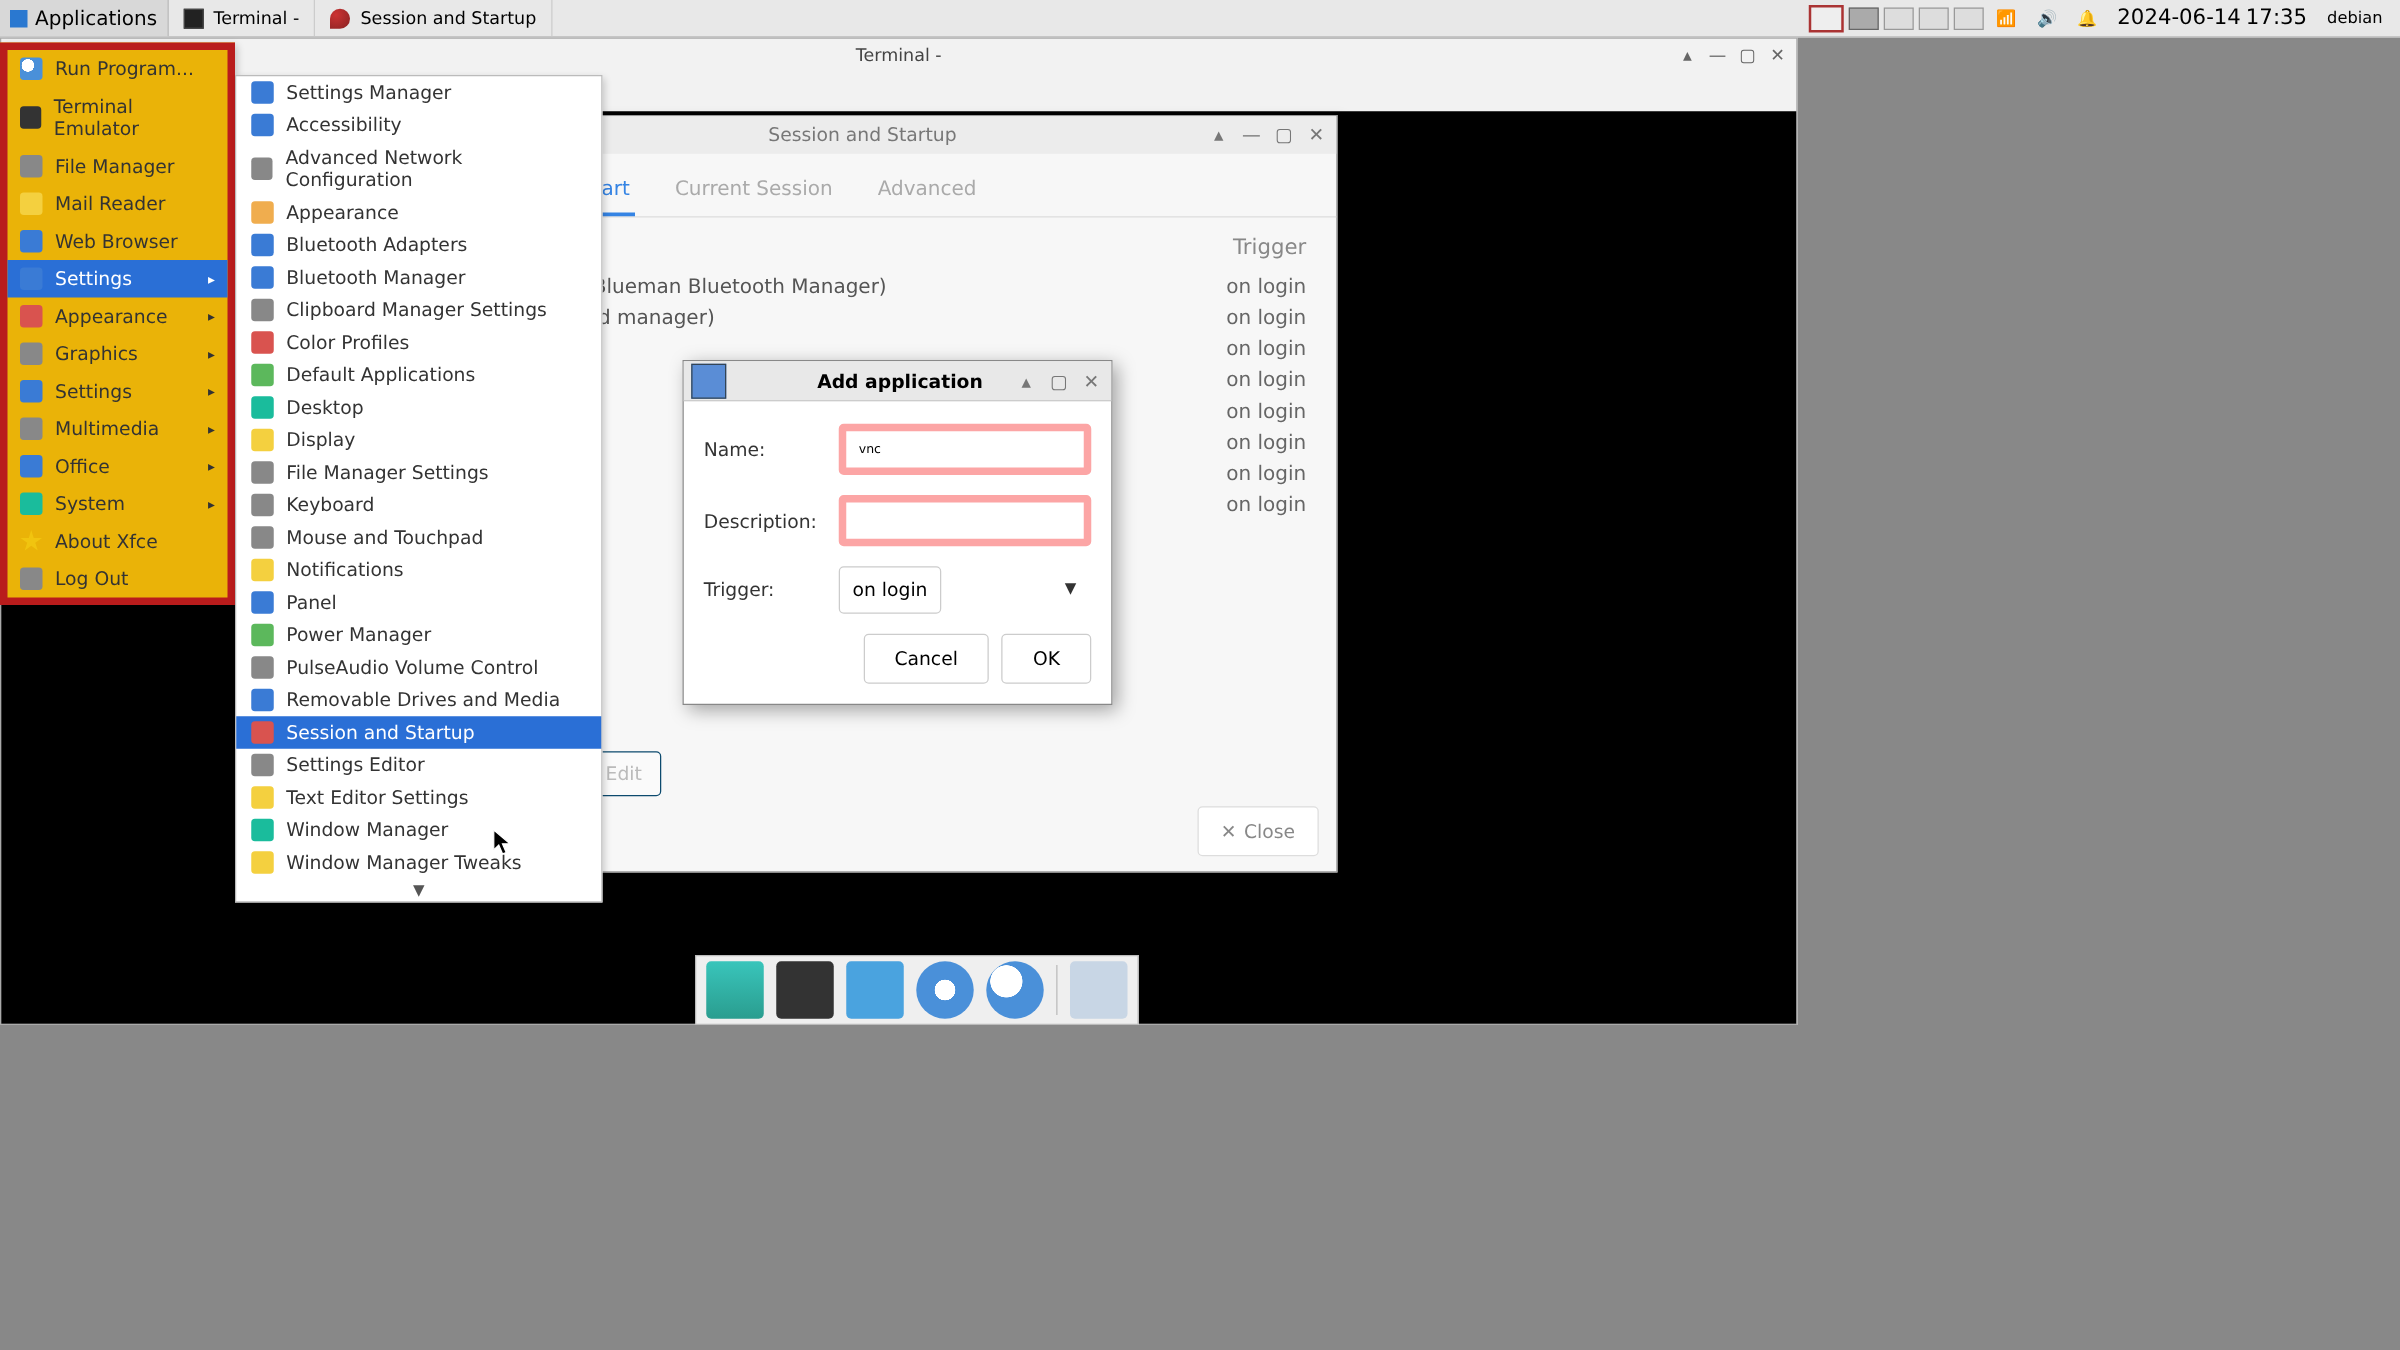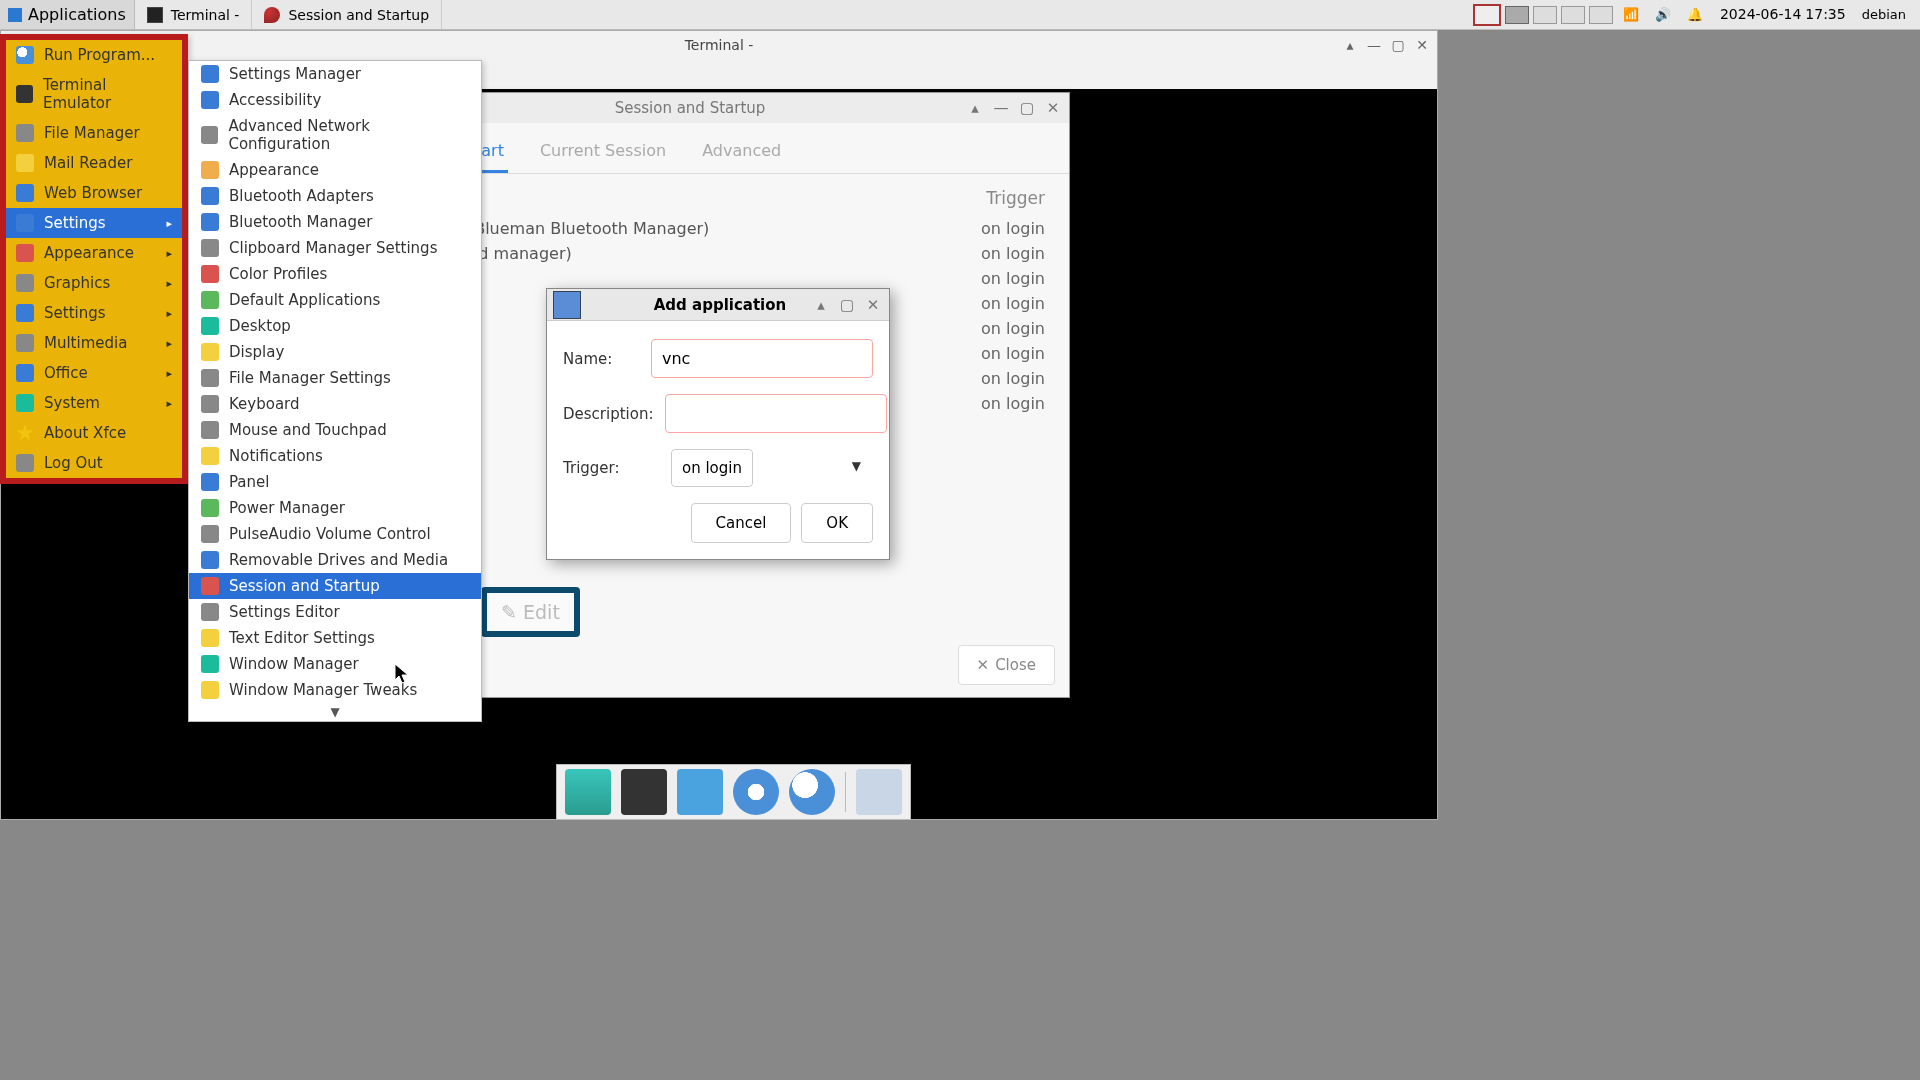--- a/index.html
+++ b/index.html
@@ -11,21 +11,21 @@
 .top-panel .apps .logo { width: 14px; height: 14px; background: #2a78d0; }
 .top-panel .task { display: flex; align-items: center; gap: 8px; padding: 0 12px; height: 100%; border-right: 1px solid #ccc; font-size: 14px; }
 .task .ticon { width: 16px; height: 16px; display: inline-block; }
 .ticon.term { background: #222; border: 1px solid #444; }
 .ticon.rocket { background: radial-gradient(circle at 30% 30%, #c33, #822); border-radius: 50% 50% 50% 0; }
 .top-panel .tray { margin-left: auto; display: flex; align-items: center; gap: 4px; padding-right: 8px; font-size: 13px; }
 .tray .cell { padding: 2px 6px; display: flex; align-items: center; gap: 4px; }
 .tray .ws-box { width: 24px; height: 18px; background: #ddd; border: 1px solid #999; }
 .tray .ws-box.active { background: #aaa; border: 1px solid #666; }
 .tray .screen-ind { width: 28px; height: 22px; border: 2px solid #a33; background: #eee; }
-.clock { text-align: center; line-height: 1.1; font-size: 14px; }
+.clock { text-align: center; line-height: 1.1; font-size: 17px; }
 
 
 .term-window { position: absolute; top: 30px; left: 0; width: 1438px; height: 790px; background: #f2f2f2; border: 1px solid #aaa; }
 .term-title { height: 28px; display: flex; align-items: center; justify-content: center; font-size: 14px; color: #444; position: relative; }
 .term-title .twin-ctrls { position: absolute; right: 6px; display: flex; gap: 6px; }
 .twin-ctrls span { width: 18px; height: 18px; display: flex; align-items: center; justify-content: center; font-size: 14px; color: #666; cursor: pointer; }
 .term-body { position: absolute; top: 58px; left: 0; right: 0; bottom: 0; background: #000; color: #fff; font-family: "DejaVu Sans Mono", monospace; font-size: 20px; padding: 8px; white-space: pre; overflow: hidden; line-height: 1.3; }
 
 
 .sess-window { position: absolute; top: 92px; left: 310px; width: 760px; height: 606px; background: #f7f7f7; border: 1px solid #999; box-shadow: 4px 4px 10px rgba(0,0,0,.25); }
@@ -35,33 +35,33 @@
 .sess-tabs { display: flex; padding: 10px 20px 0; gap: 28px; border-bottom: 1px solid #ddd; }
 .sess-tab { padding: 8px 4px 10px; color: #aaa; font-size: 16px; border-bottom: 3px solid transparent; }
 .sess-tab.active { color: #3584e4; border-bottom-color: #3584e4; }
 .sess-table-head { display: flex; padding: 14px 24px 8px; color: #888; font-size: 17px; }
 .sess-table-head .col-prog { flex: 1; }
 .sess-rows { padding: 0 24px; }
 .sess-row { display: flex; padding: 3px 0; font-size: 16px; color: #555; }
 .sess-row .col-prog { flex: 1; white-space: nowrap; overflow: hidden; }
 .sess-row .col-trig { color: #666; }
 .sess-actions { position: absolute; bottom: 60px; left: 20px; display: flex; gap: 8px; }
-.sess-actions .btn { border: 6px solid #0c4a6e; background: #fafafa; color: #bbb; padding: 8px 14px; border-radius: 4px; display: flex; align-items: center; gap: 6px; font-size: 19px; }
+.sess-actions .btn { border: 1px solid #0c4a6e; background: #fafafa; color: #bbb; padding: 8px 14px; border-radius: 4px; display: flex; align-items: center; gap: 6px; font-size: 15px; }
 .sess-close { position: absolute; bottom: 12px; right: 14px; border: 1px solid #ddd; background: #fff; color: #888; padding: 10px 18px; border-radius: 4px; display: flex; align-items: center; gap: 6px; font-size: 15px; }
 
 
 .add-dialog { position: absolute; top: 288px; left: 546px; width: 344px; background: #fff; border: 1px solid #888; box-shadow: 4px 4px 14px rgba(0,0,0,.35); }
 .add-title { height: 32px; background: #e8e8e8; display: flex; align-items: center; font-weight: bold; font-size: 15px; position: relative; border-bottom: 1px solid #ccc; }
 .add-title .aicon { width: 28px; height: 28px; margin: 0 10px 0 6px; background: #5a8dd6; border: 1px solid #345; display: inline-block; }
 .add-title .attl { flex: 1; text-align: center; padding-right: 40px; }
 .add-title .wctrls { position: absolute; right: 6px; display: flex; gap: 6px; }
 .add-body { padding: 18px 16px 16px; }
 .add-row { display: flex; align-items: center; gap: 12px; margin-bottom: 16px; }
 .add-row label { width: 96px; font-size: 15px; color: #333; }
-.add-row input[type=text] { flex: 1; border: 1px solid #fca5a5; border-radius: 4px; padding: 9px 10px; font-size: 16px; }
+.add-row input[type=text] { flex: 1; border: 6px solid #fca5a5; border-radius: 4px; padding: 9px 10px; font-size: 10px; }
 .add-row .browse { width: 34px; height: 36px; border: 1px solid #ccc; border-radius: 4px; display: flex; align-items: center; justify-content: center; background: #fff; }
 .browse .fld { width: 18px; height: 14px; background: #6aa0e0; border-radius: 2px; position: relative; }
 .browse .fld::before { content: ""; position: absolute; top: -4px; left: 0; width: 8px; height: 4px; background: #6aa0e0; border-radius: 2px 2px 0 0; }
 .add-row select { flex: 1; border: 1px solid #ccc; border-radius: 4px; padding: 9px 10px; font-size: 15px; background: #fff; appearance: none; }
 .add-row .sel-wrap { flex: 1; position: relative; }
 .add-row .sel-wrap::after { content: "▼"; position: absolute; right: 12px; top: 10px; font-size: 12px; color: #333; pointer-events: none; }
 .add-buttons { display: flex; justify-content: flex-end; gap: 10px; margin-top: 10px; }
 .add-buttons button { border: 1px solid #ccc; background: #fff; padding: 10px 24px; border-radius: 4px; font-size: 15px; cursor: pointer; }
 
 

